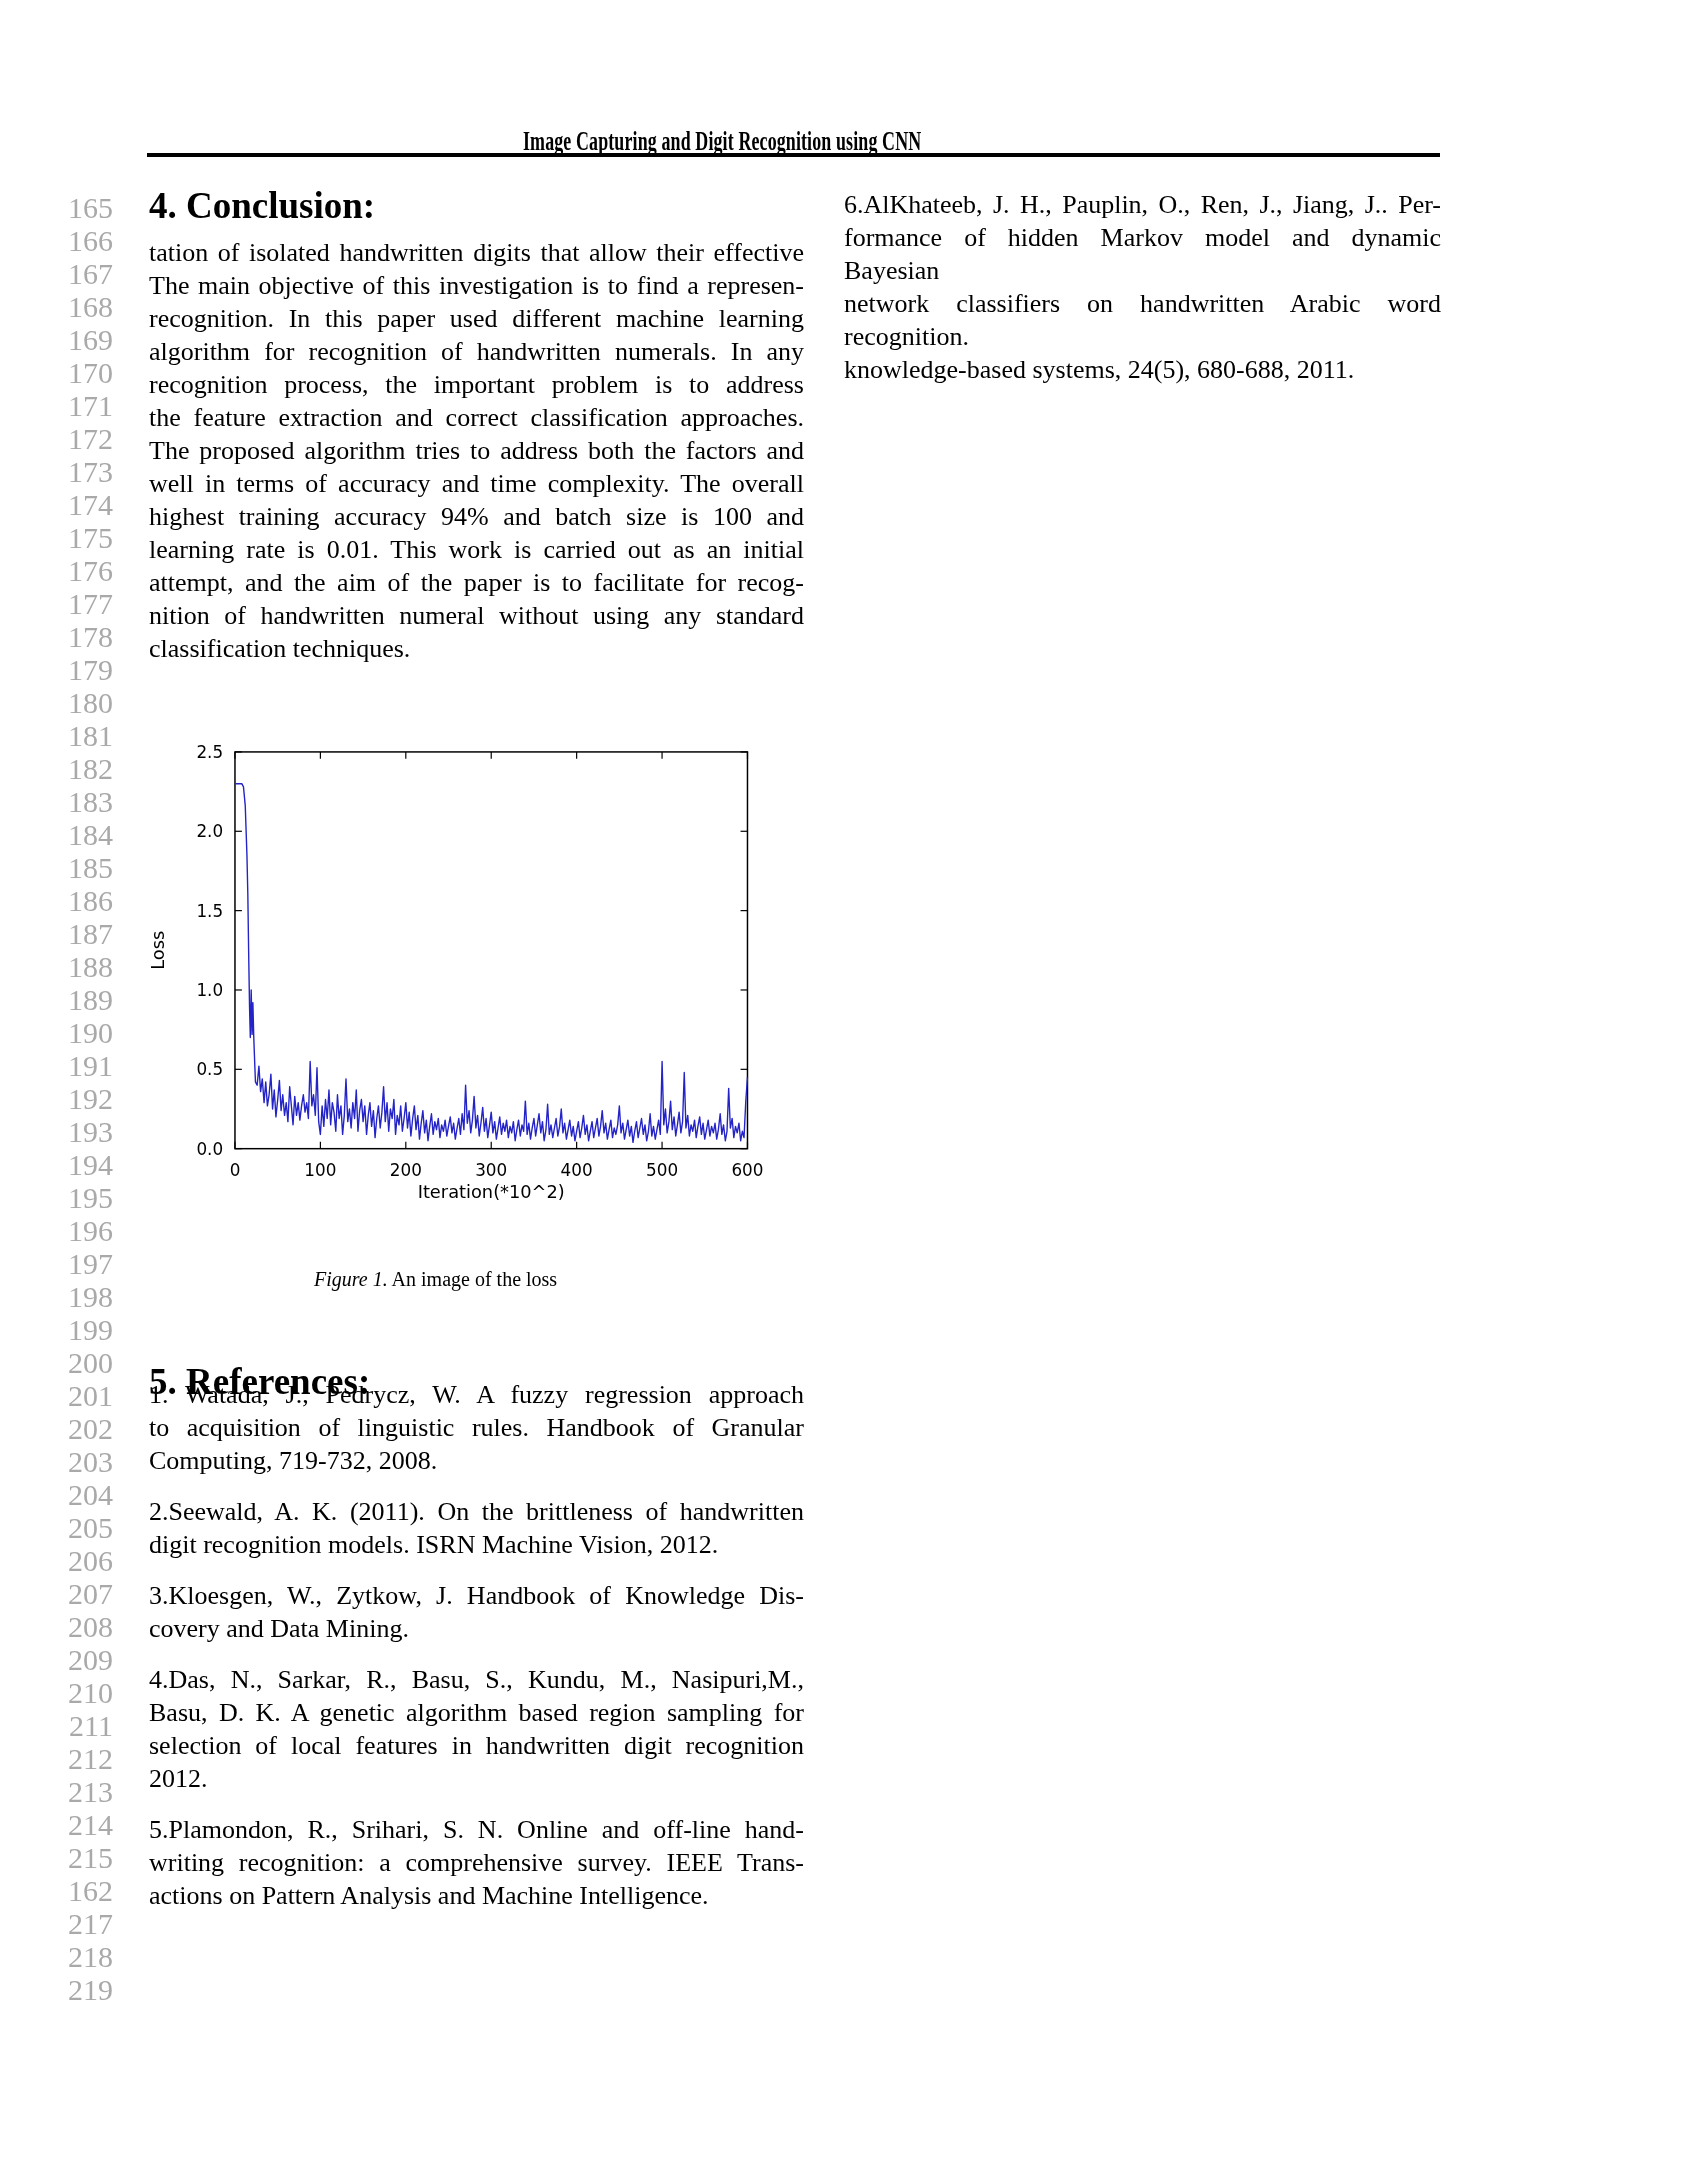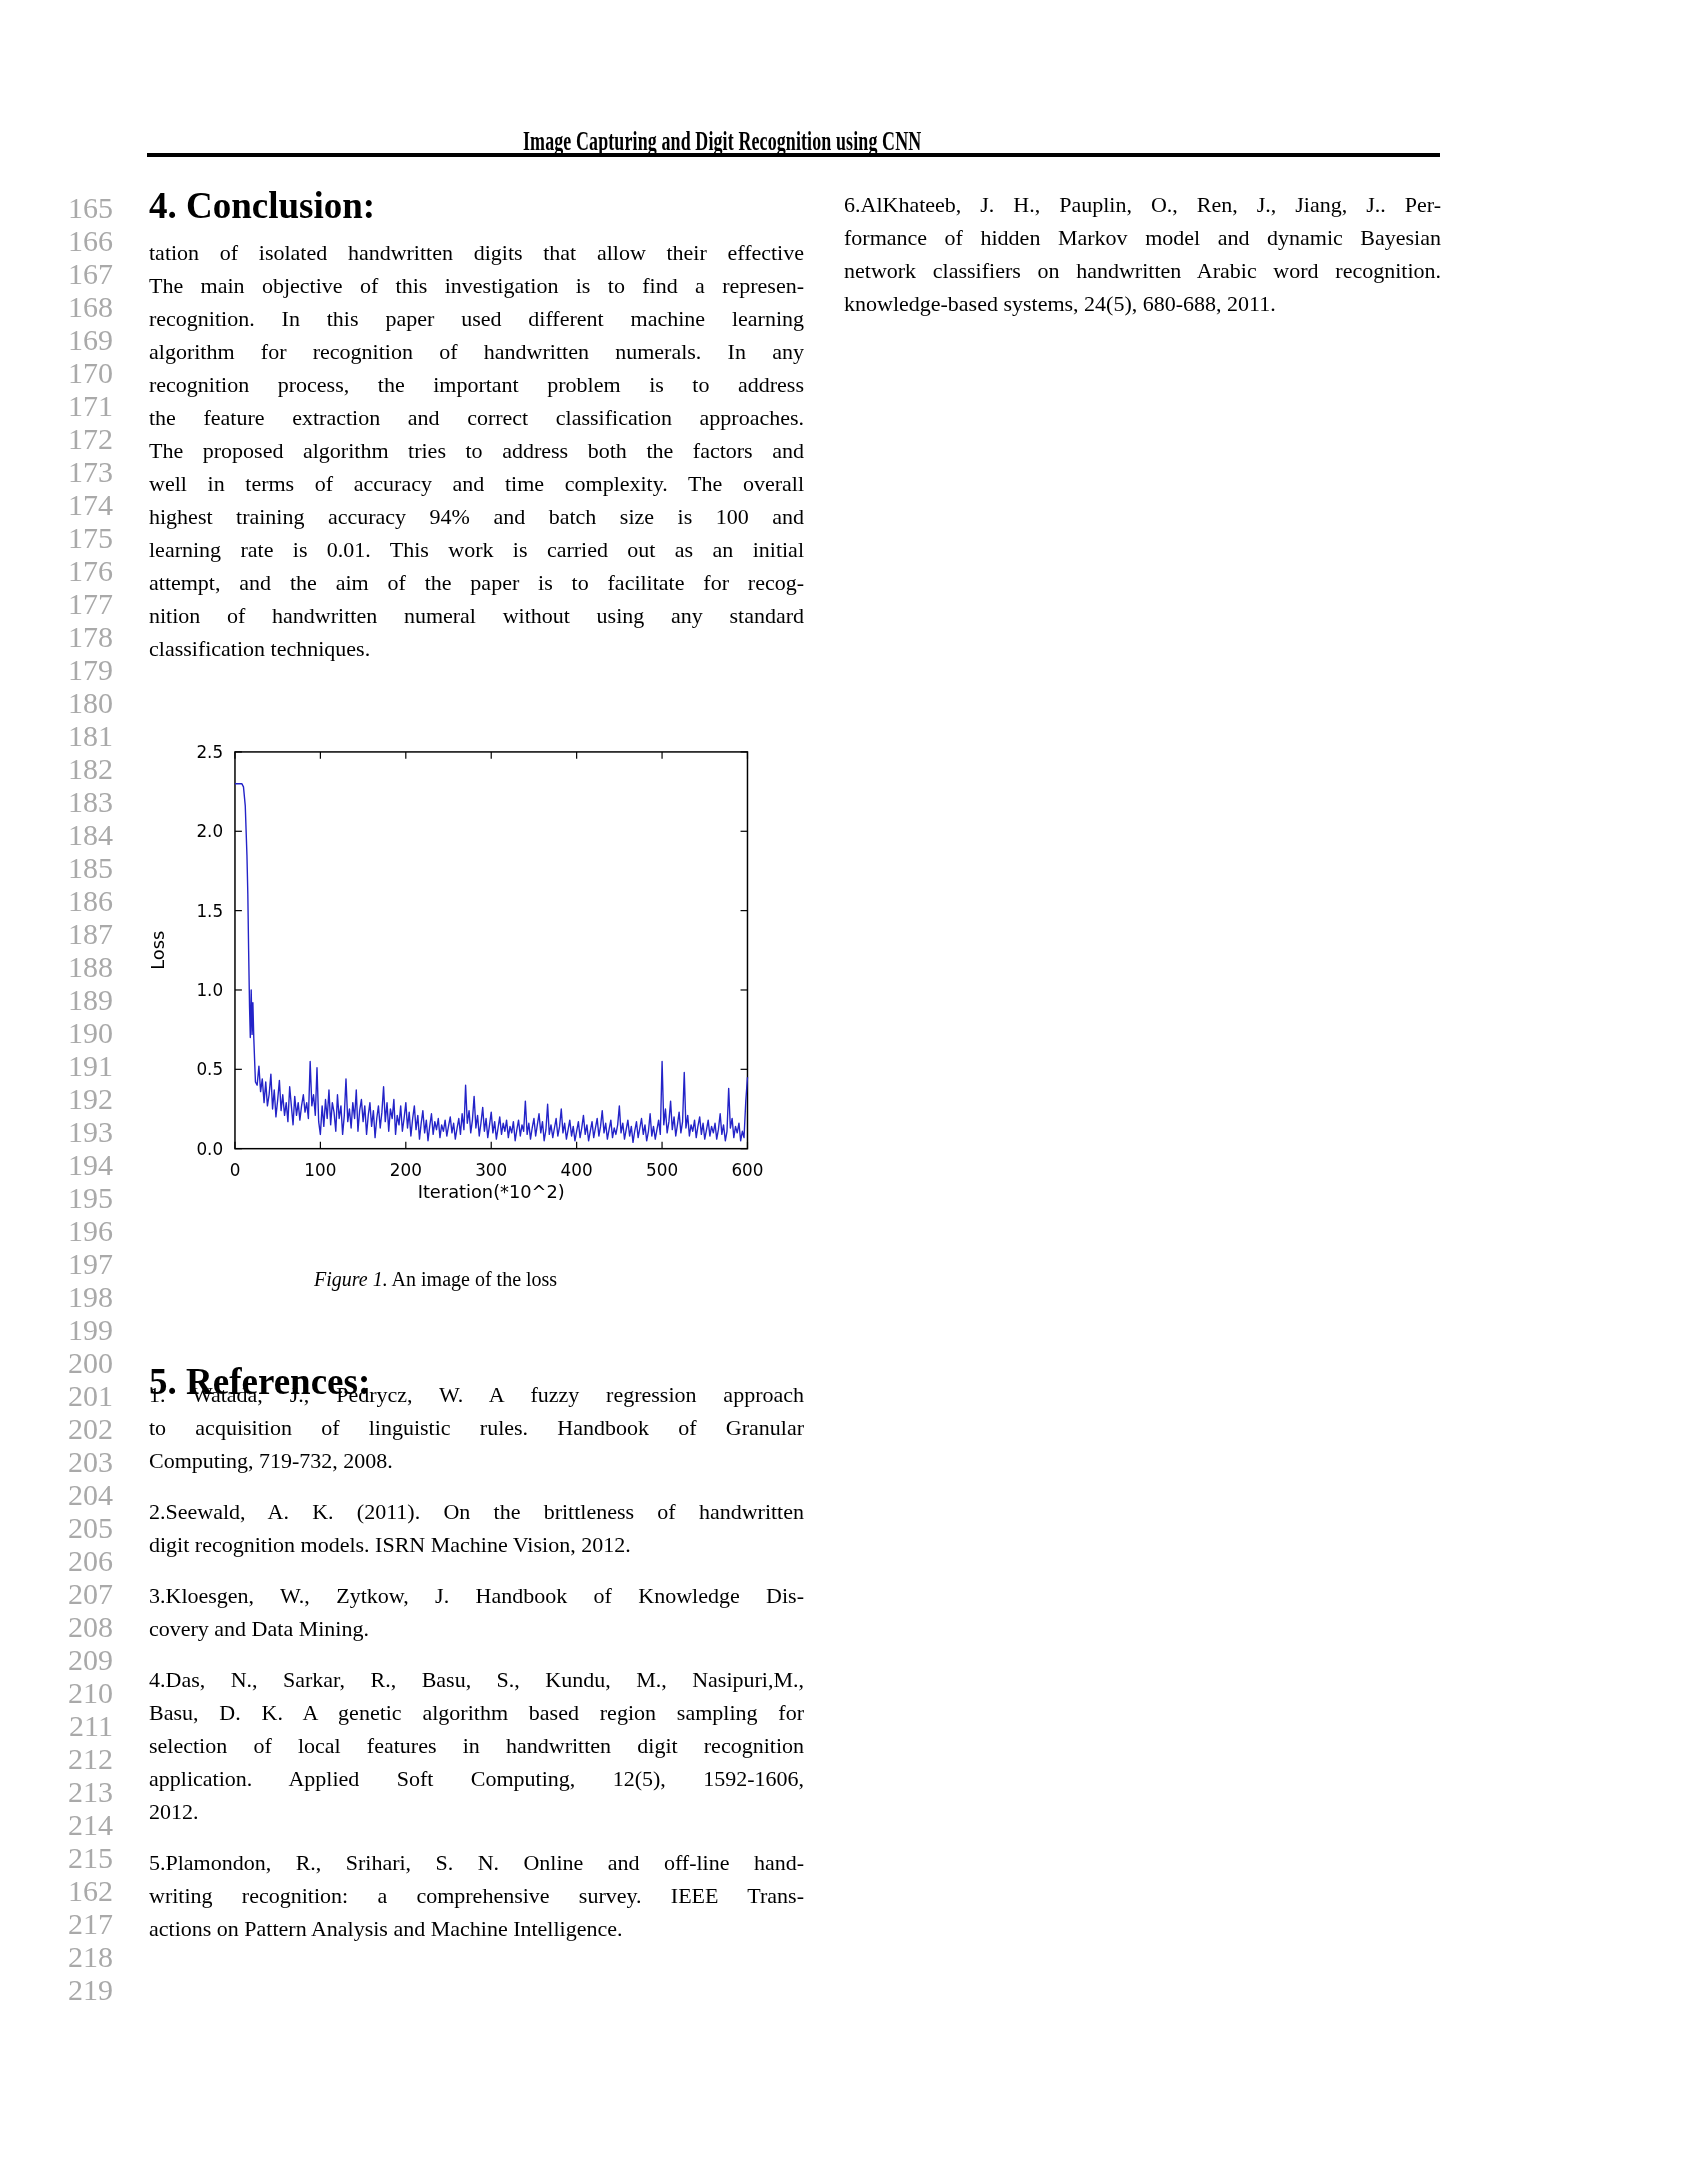--- a/index.html
+++ b/index.html
@@ -31,21 +31,21 @@
     font-size:30px;color:#a9a9a9;
     text-align:right;line-height:33px;
   }
   
   .sec-heading{
     font-size:37px;font-weight:bold;white-space:nowrap;
   }
   #conclusion-heading{top:184px;left:149px;}
   #references-heading{top:1360px;left:149px;}
   .textblock{
-    font-size:22px;line-height:33px;
+    font-size:26px;line-height:33px;
   }
   #conclusion-par{top:236px;left:149px;width:655px;}
   #refs-col{top:1378px;left:149px;width:655px;}
   #ref6-block{top:188px;left:844px;width:597px;}
   .refpar{margin:0 0 18px 0;}
   .jline{text-align:justify;text-align-last:justify;}
   .jline.last{text-align-last:left;}
   
   #loss-figure{top:726px;left:139px;}
   #figure-caption{
@@ -202,21 +202,20 @@
       <div class="jline last">digit recognition models. ISRN Machine Vision, 2012.</div>
     </div>
   <div class="refpar">
       <div class="jline">3.Kloesgen, W.,  Zytkow, J. Handbook of Knowledge Dis-</div>
       <div class="jline last">covery and Data Mining.</div>
     </div>
   <div class="refpar">
       <div class="jline">4.Das, N., Sarkar, R., Basu, S., Kundu, M., Nasipuri,M.,</div>
       <div class="jline">Basu, D. K. A genetic algorithm based region sampling for</div>
       <div class="jline">selection of local features in handwritten digit recognition</div>
-      <div class="jline">application.  Applied Soft Computing, 12(5), 1592-1606,</div>
       <div class="jline last">2012.</div>
     </div>
   <div class="refpar">
       <div class="jline">5.Plamondon, R.,  Srihari, S. N. Online and off-line hand-</div>
       <div class="jline">writing recognition: a comprehensive survey. IEEE Trans-</div>
       <div class="jline last">actions on Pattern Analysis and Machine Intelligence.</div>
     </div>
 </div>
 
 <div class="abs textblock" id="ref6-block">

